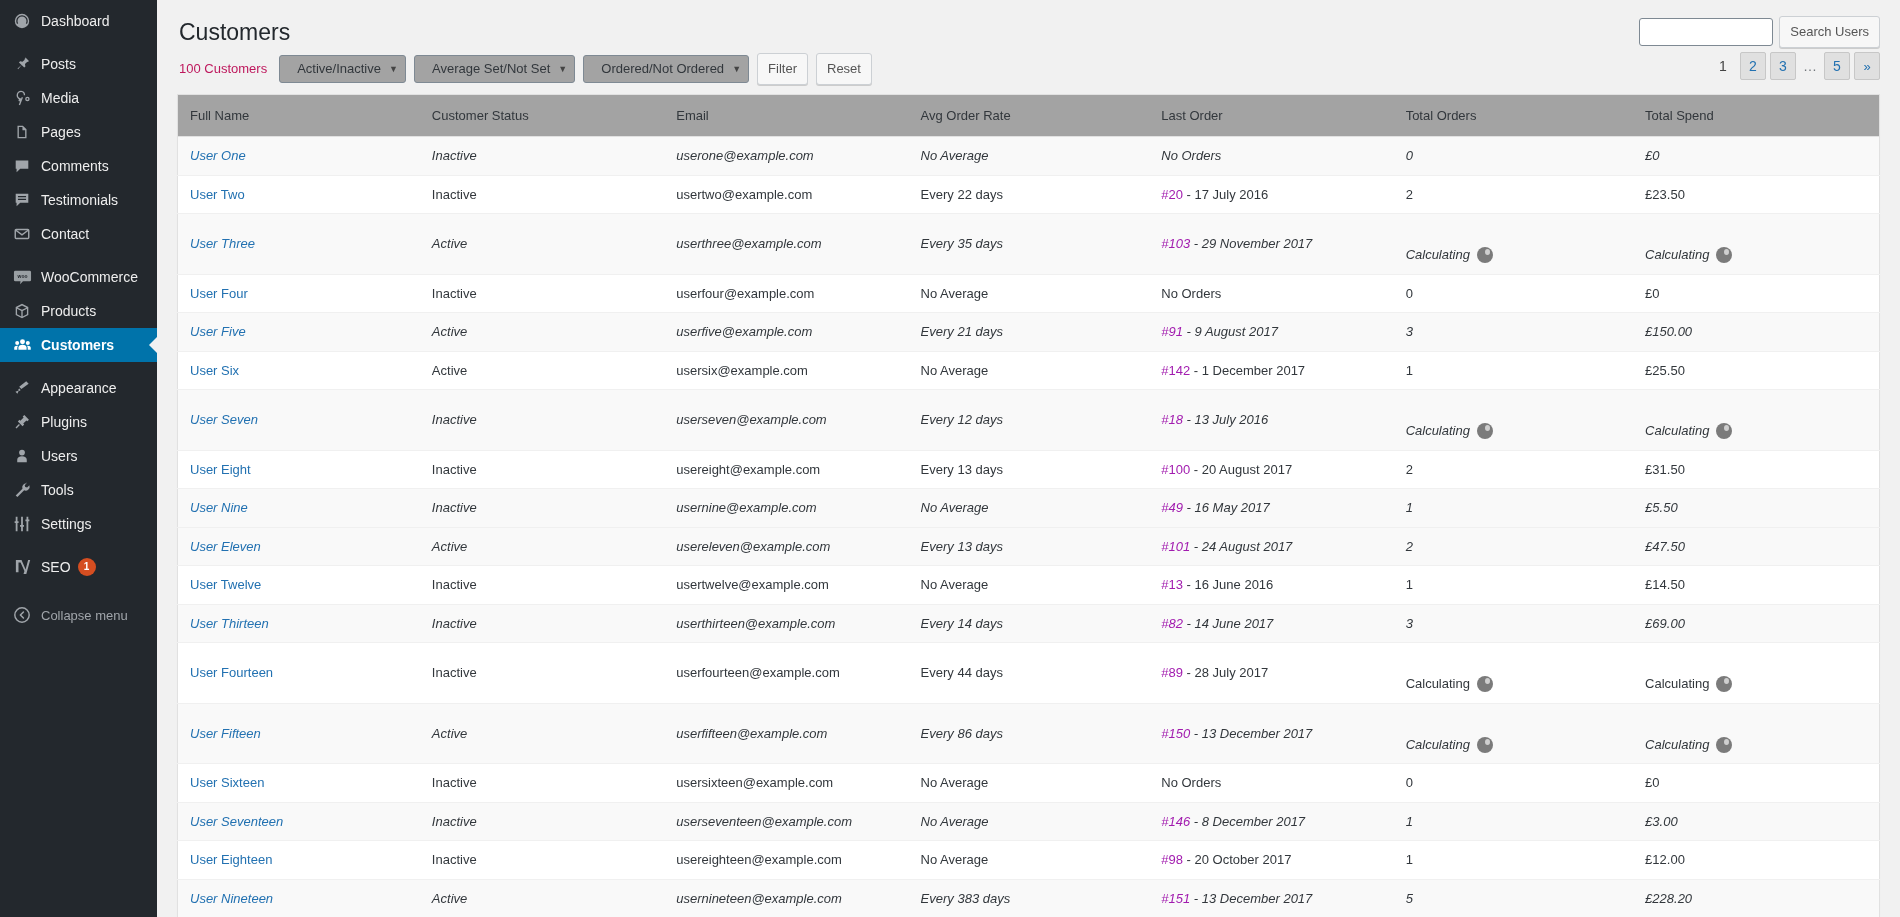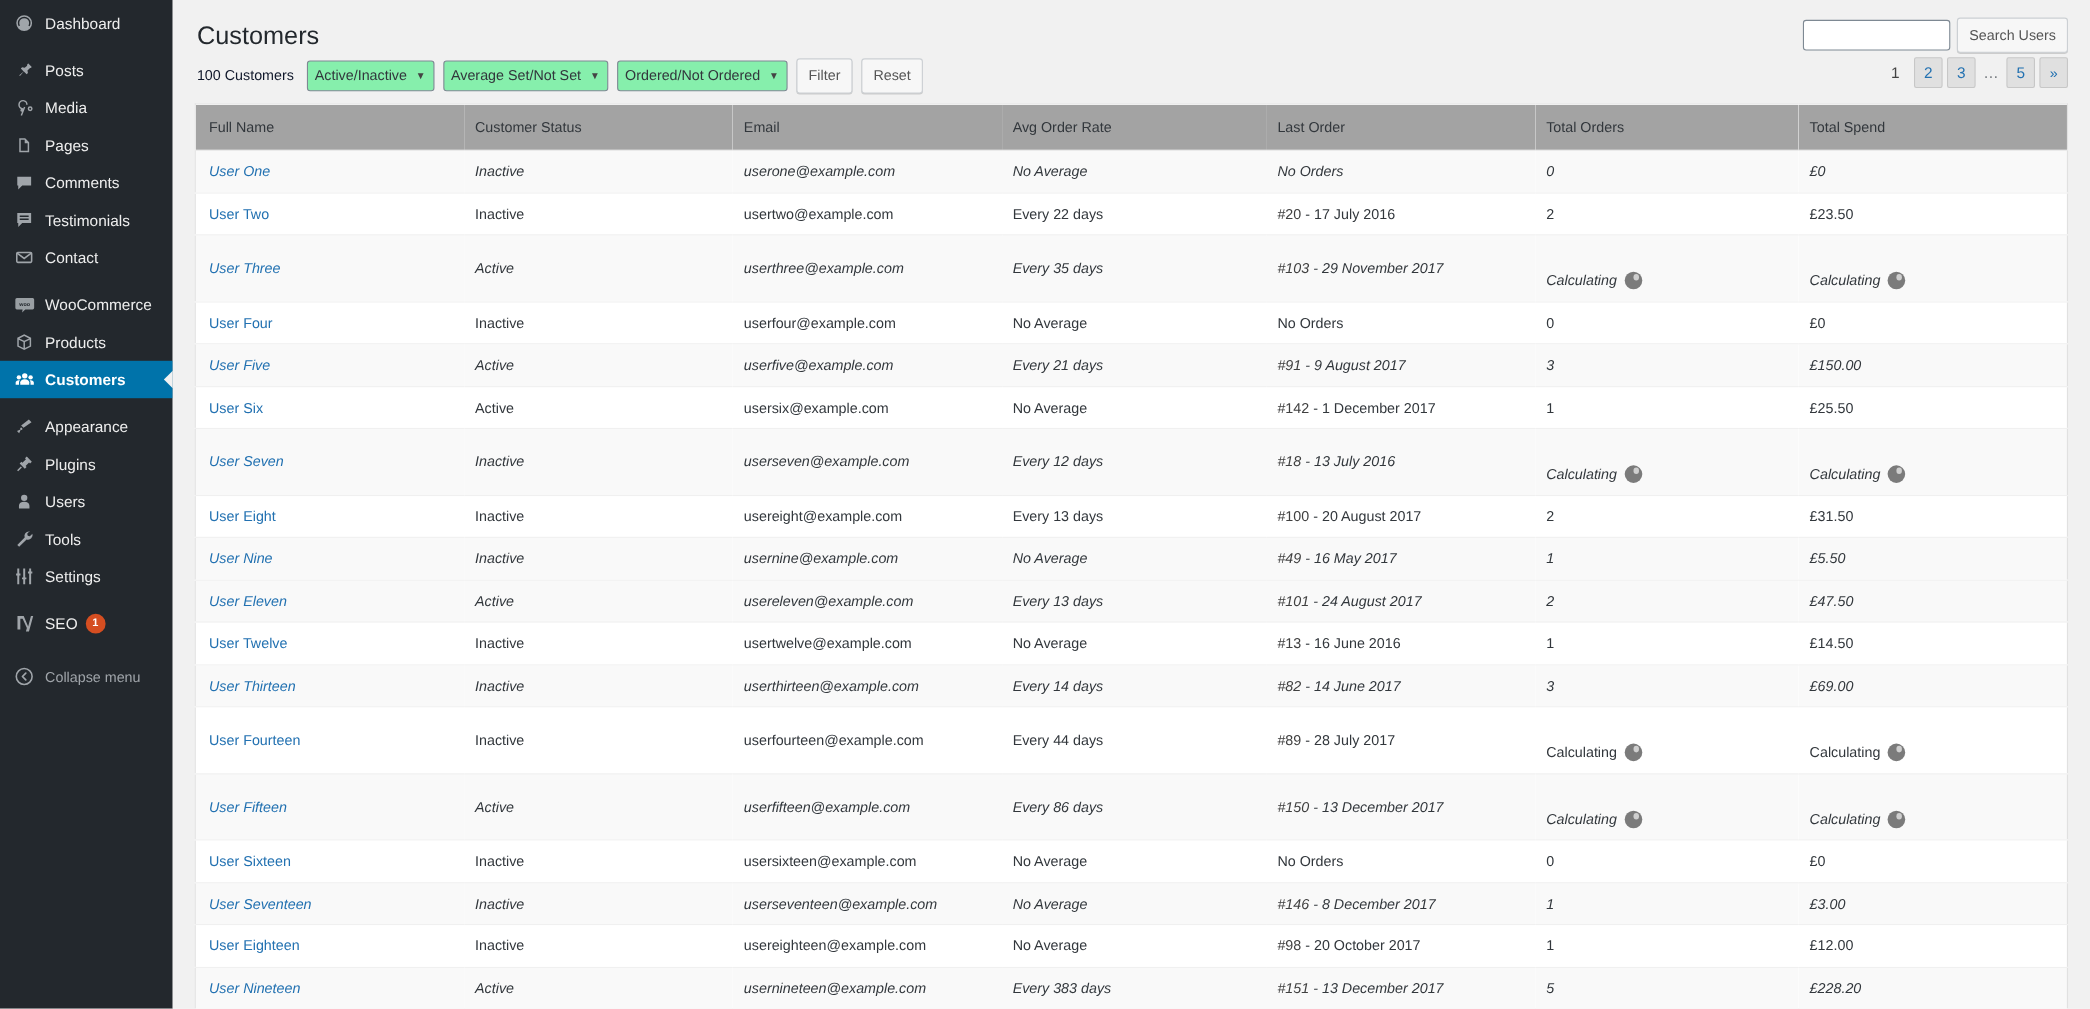--- a/index.html
+++ b/index.html
@@ -140,33 +140,33 @@
   
   .tablenav {
     display: flex;
     align-items: center;
     gap: 8px;
     margin: 2px 0 10px 2px;
     height: 30px;
   }
   .count-label {
     font-size: 13px;
-    color: #0f172a;
+    color: #be185d;
     margin-right: 4px;
     white-space: nowrap;
   }
   .fake-select {
     position: relative;
     height: 28px;
     border: 1px solid #7e8993;
-    background: #86efac;
+    background: #a3a3a3;
     border-radius: 3px;
     font-size: 13px;
     color: #32373c;
-    padding: 0 24px 0 6px;
+    padding: 0 24px 0 17px;
     display: inline-flex;
     align-items: center;
     cursor: pointer;
     white-space: nowrap;
   }
   .fake-select .caret {
     position: absolute;
     right: 7px;
     top: 50%;
     transform: translateY(-50%);
@@ -259,21 +259,21 @@
   .col-last  { width: 200px; }
   .col-orders{ width: 196px; }
   .col-spend { width: 200px; }
 
   .row-link {
     color: #2271b1;
     text-decoration: none;
     cursor: pointer;
   }
   .order-link {
-    color: #404040;
+    color: #a21caf;
     text-decoration: none;
     cursor: pointer;
   }
   .order-sep { color: #32373c; }
 
   .calc-cell {
     display: inline-flex;
     align-items: center;
     gap: 7px;
     margin-top: 22px;

